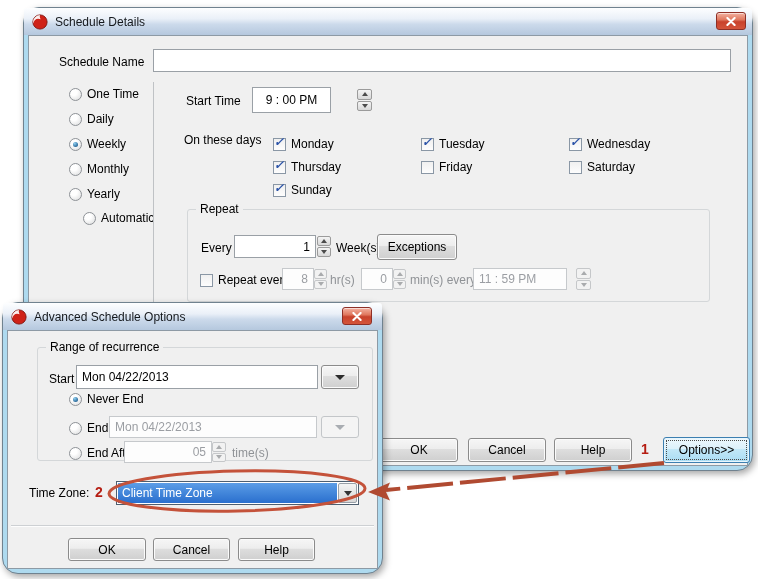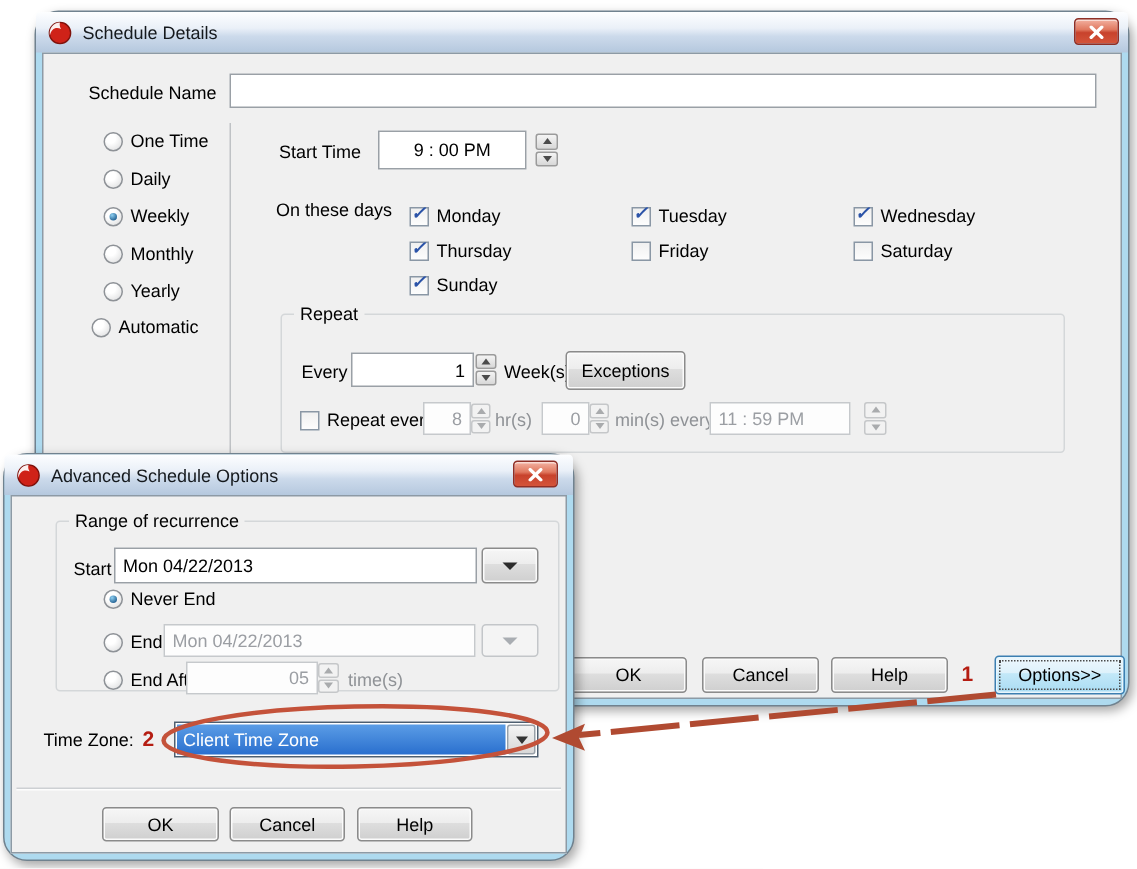--- a/index.html
+++ b/index.html
@@ -114,29 +114,29 @@
       <span class="lbl">Weekly</span>
     </div>
     <div class="abs row" style="left:45px;top:154px;">
       <span class="radio"></span>
       <span class="lbl">Monthly</span>
     </div>
     <div class="abs row" style="left:45px;top:179px;">
       <span class="radio"></span>
       <span class="lbl">Yearly</span>
     </div>
-    <div class="abs row" style="left:37px;top:203px;text-align:right;">
+    <div class="abs row" style="left:59px;top:203px;text-align:right;">
       <span class="radio"></span>
       <span class="lbl">Automatic</span>
     </div>
 
     <div class="abs vsep" style="left:129px;top:74px;height:220px;"></div>
 
     <span class="abs lbl" style="left:162px;top:86px;">Start Time</span>
-    <div class="abs field center" style="left:228px;top:79px;width:99px;height:26px;">9 : 00 PM</div>
+    <div class="abs field center" style="left:228px;top:79px;width:79px;height:26px;">9 : 00 PM</div>
     <div class="abs spin" style="left:333px;top:81px;width:15px;height:22px;">
       <span class="sb up"></span>
       <span class="sb dn"></span>
     </div>
 
     <span class="abs lbl" style="left:160px;top:125px;">On these days</span>
 
     <div class="abs row" style="left:249px;top:129px;">
       <span class="chk on">
           <i class="mark">✓</i>

